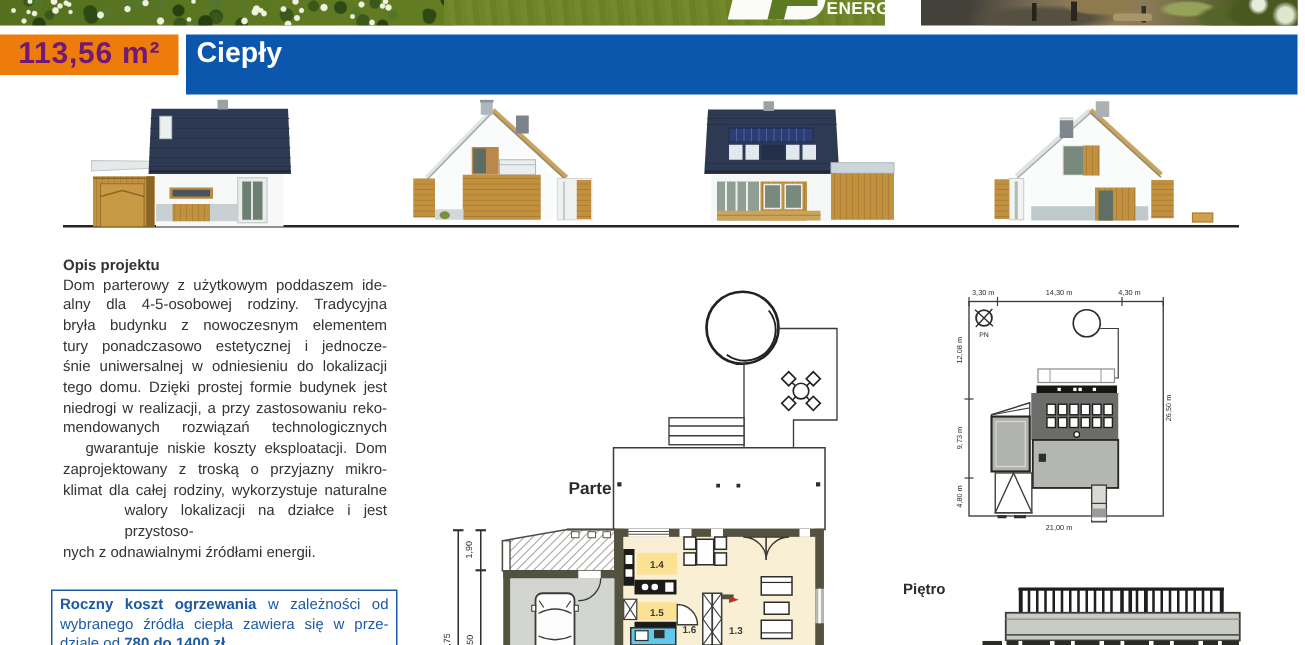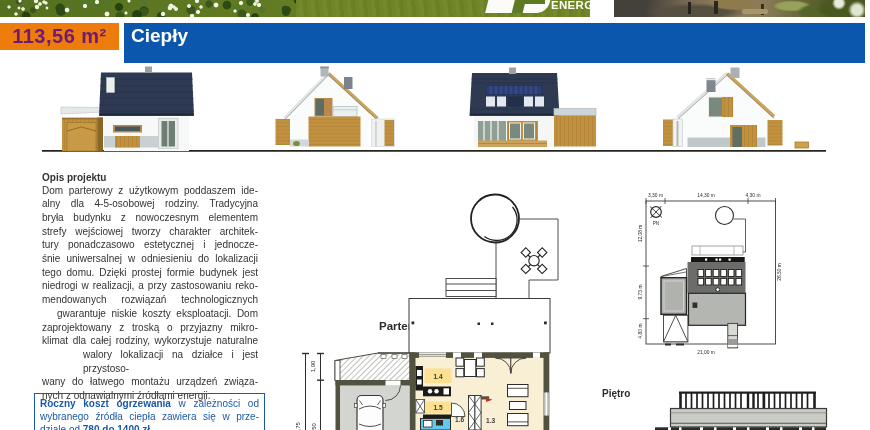--- a/index.html
+++ b/index.html
@@ -109,31 +109,29 @@
 
 <div class="abs" style="left:124px;top:23px;width:741px;height:40px;background:#0a57ad;color:#fff;
      font-size:19px;font-weight:bold;line-height:26px;padding-left:7px;box-sizing:border-box;">Ciepły</div>
 
 <div class="abs" style="left:42px;top:172px;width:220px;font-size:10px;font-weight:bold;color:#333332;">Opis projektu</div>
 
 <div class="abs" id="desc" style="left:42px;top:183.5px;width:216px;font-size:10px;color:#333332;line-height:13.7px;">
   <div style="text-align:justify;text-align-last:justify;">Dom parterowy z użytkowym poddaszem ide-</div>
   <div style="text-align:justify;text-align-last:justify;">alny dla 4-5-osobowej rodziny. Tradycyjna</div>
   <div style="text-align:justify;text-align-last:justify;">bryła budynku z nowoczesnym elementem</div>
-  <div style="text-align:justify;text-align-last:justify;">strefy wejściowej tworzy charakter architek-</div>
   <div style="text-align:justify;text-align-last:justify;">tury ponadczasowo estetycznej i jednocze-</div>
   <div style="text-align:justify;text-align-last:justify;">śnie uniwersalnej w odniesieniu do lokalizacji</div>
   <div style="text-align:justify;text-align-last:justify;">tego domu. Dzięki prostej formie budynek jest</div>
   <div style="text-align:justify;text-align-last:justify;">niedrogi w realizacji, a przy zastosowaniu reko-</div>
   <div style="text-align:justify;text-align-last:justify;">mendowanych rozwiązań technologicznych</div>
   <div style="text-align:justify;text-align-last:justify;margin-left:15px;">gwarantuje niskie koszty eksploatacji. Dom</div>
   <div style="text-align:justify;text-align-last:justify;">zaprojektowany z troską o przyjazny mikro-</div>
   <div style="text-align:justify;text-align-last:justify;">klimat dla całej rodziny, wykorzystuje naturalne</div>
   <div style="text-align:justify;text-align-last:justify;margin-left:41px;">walory lokalizacji na działce i jest przystoso-</div>
-  <div style="text-align:justify;text-align-last:justify;">wany do łatwego montażu urządzeń związa-</div>
   <div>nych z odnawialnymi źródłami energii.</div>
 </div>
 
 <div class="abs" style="left:34px;top:393px;width:219px;height:40px;border:1.5px solid #1b5aa6;
      padding:3px 5px 0 5px;color:#1b5aa6;font-size:10px;line-height:13px;">
   <div style="text-align:justify;text-align-last:justify;"><b>Roczny koszt ogrzewania</b> w zależności od</div>
   <div style="text-align:justify;text-align-last:justify;">wybranego źródła ciepła zawiera się w prze-</div>
   <div>dziale od <b>780 do 1400 zł.</b></div>
 </div>
 

